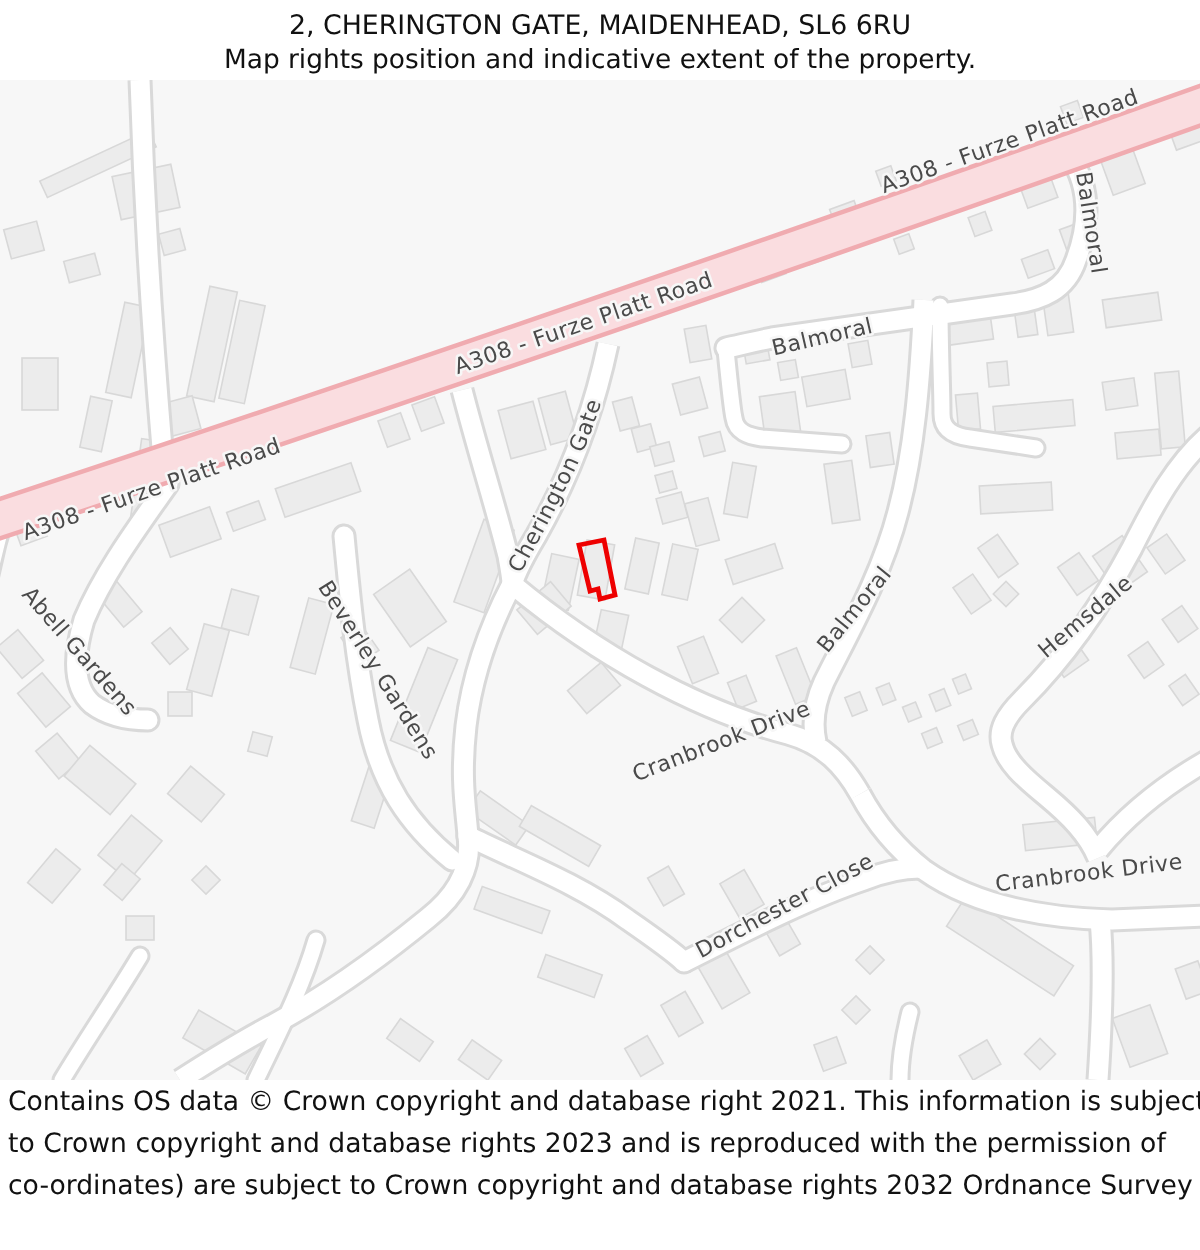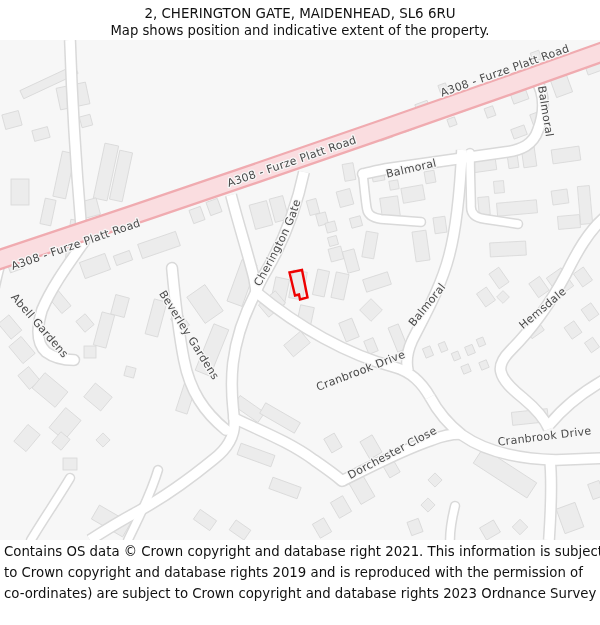--- a/index.html
+++ b/index.html
@@ -12,21 +12,21 @@
   .ftr{position:absolute;top:540px;left:0;width:596px;padding:2px 0 0 4px;background:#ffffff;}
   .ftr div{font-size:13.3px;color:#111111;line-height:20.8px;white-space:nowrap;}
   svg text{font-family:"DejaVu Sans","Liberation Sans",sans-serif;}
 </style>
 </head>
 <body>
 
 <div class="page">
   <div class="hdr">
     <div class="t1">2, CHERINGTON GATE, MAIDENHEAD, SL6 6RU</div>
-    <div class="t2">Map shows position and indicative extent of the property.</div>
+    <div class="t2">Map rights position and indicative extent of the property.</div>
   </div>
 
   <div class="mapwrap">
     <svg id="map-svg" width="600" height="500" viewBox="0 40 600 500" xmlns="http://www.w3.org/2000/svg">
       <g id="layer-buildings">
           <rect x="19" y="77.5" width="60" height="9" fill="#ececec" stroke="#d8d8d8" stroke-width="0.8" transform="rotate(-25 49 82)"></rect>
           <rect x="58" y="85" width="30" height="22" fill="#ececec" stroke="#d8d8d8" stroke-width="0.8" transform="rotate(-12 73 96)"></rect>
           <rect x="3.5" y="112.5" width="17" height="15" fill="#ececec" stroke="#d8d8d8" stroke-width="0.8" transform="rotate(-15 12 120)"></rect>
           <rect x="33" y="128.5" width="16" height="11" fill="#ececec" stroke="#d8d8d8" stroke-width="0.8" transform="rotate(-15 41 134)"></rect>
           <rect x="80.5" y="115.5" width="11" height="11" fill="#ececec" stroke="#d8d8d8" stroke-width="0.8" transform="rotate(-15 86 121)"></rect>
@@ -225,16 +225,16 @@
           <text fill="#4a4a4a" stroke="#f7f7f7" stroke-width="2.6" paint-order="stroke" stroke-linejoin="round" font-size="11" letter-spacing="0.3" text-anchor="start"><textPath href="#lblpath0" startOffset="2%">Cherington Gate</textPath></text>
         </g>
       <g id="layer-property">
           <polygon points="289.5,272.5 302,270 307.5,297.5 300,299.5 299,294.5 295,295.5" fill="none" stroke="#ee0000" stroke-width="2.4" stroke-linejoin="miter"></polygon>
         </g>
     </svg>
   </div>
 
   <div class="ftr">
       <div>Contains OS data © Crown copyright and database right 2021. This information is subject</div>
-      <div>to Crown copyright and database rights 2019 and is reproduced with the permission of</div>
-      <div>co-ordinates) are subject to Crown copyright and database rights 2023 Ordnance Survey</div>
+      <div>to Crown copyright and database rights 2023 and is reproduced with the permission of</div>
+      <div>co-ordinates) are subject to Crown copyright and database rights 2032 Ordnance Survey</div>
     </div>
 </div>
 
 </body></html>

